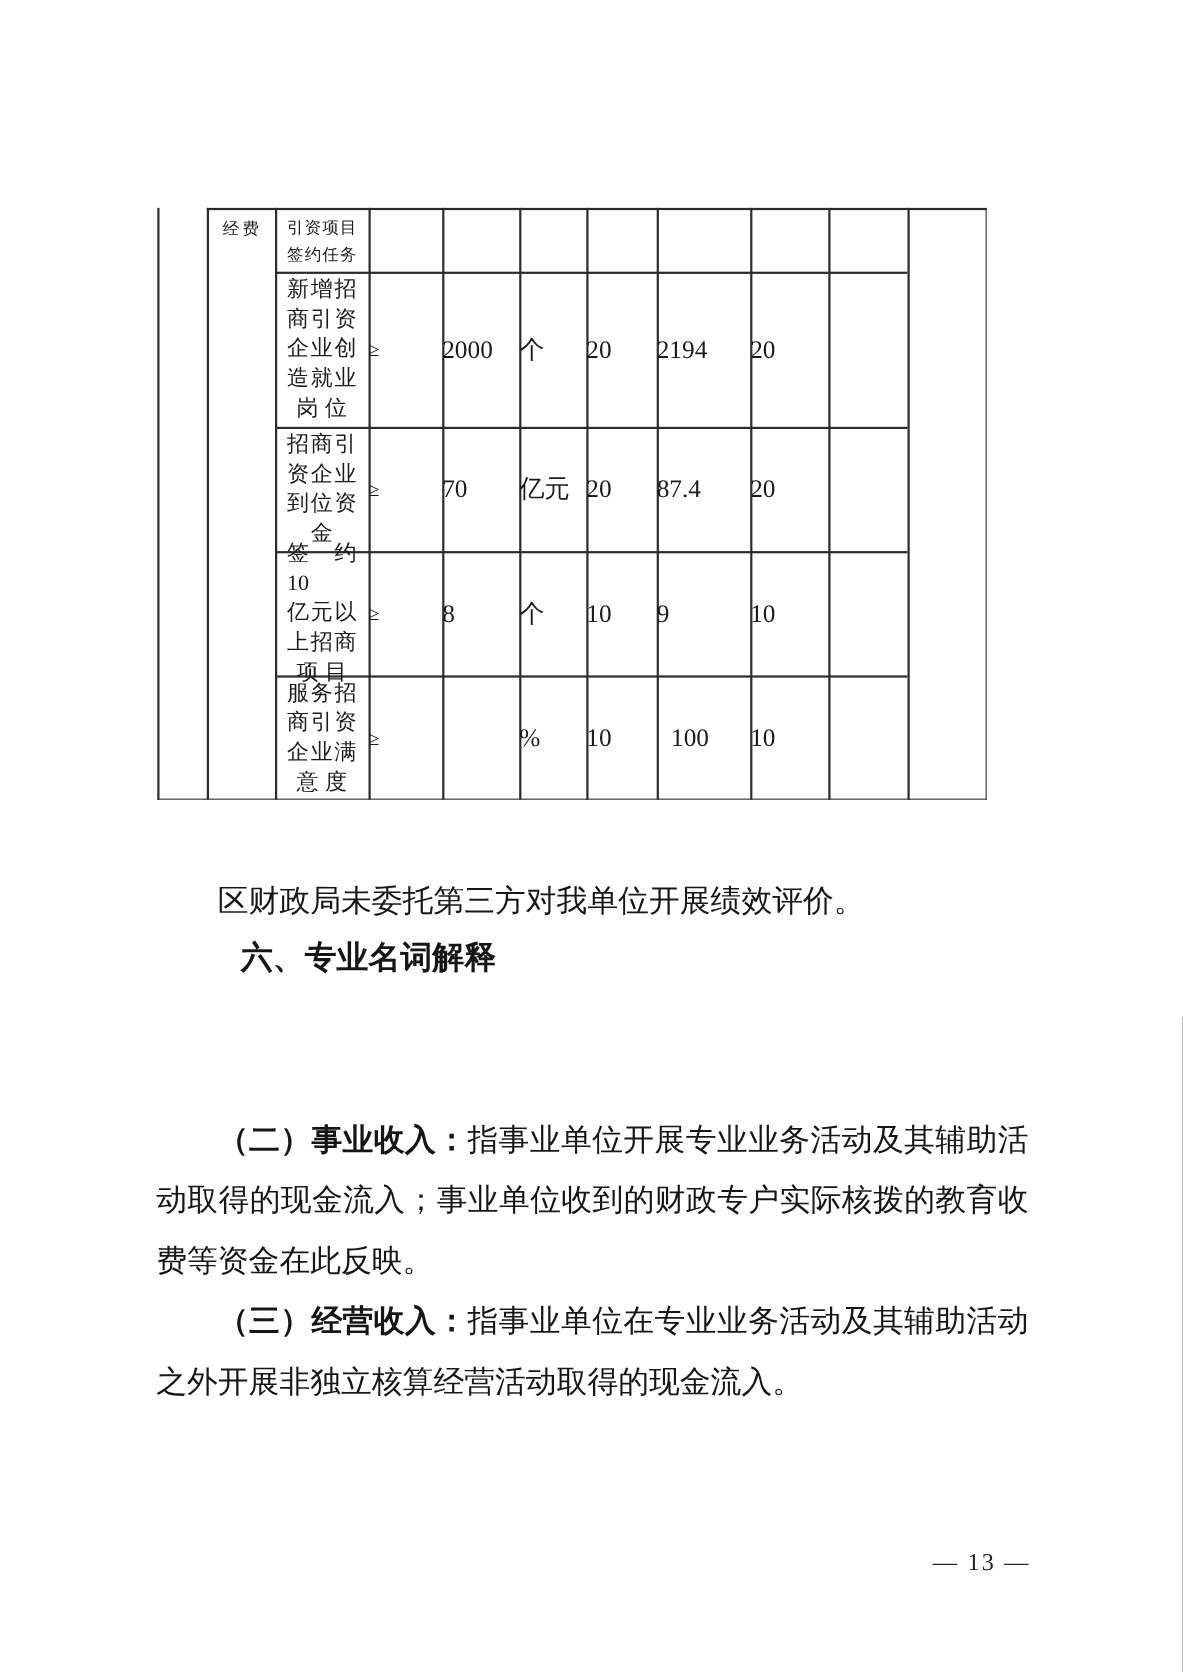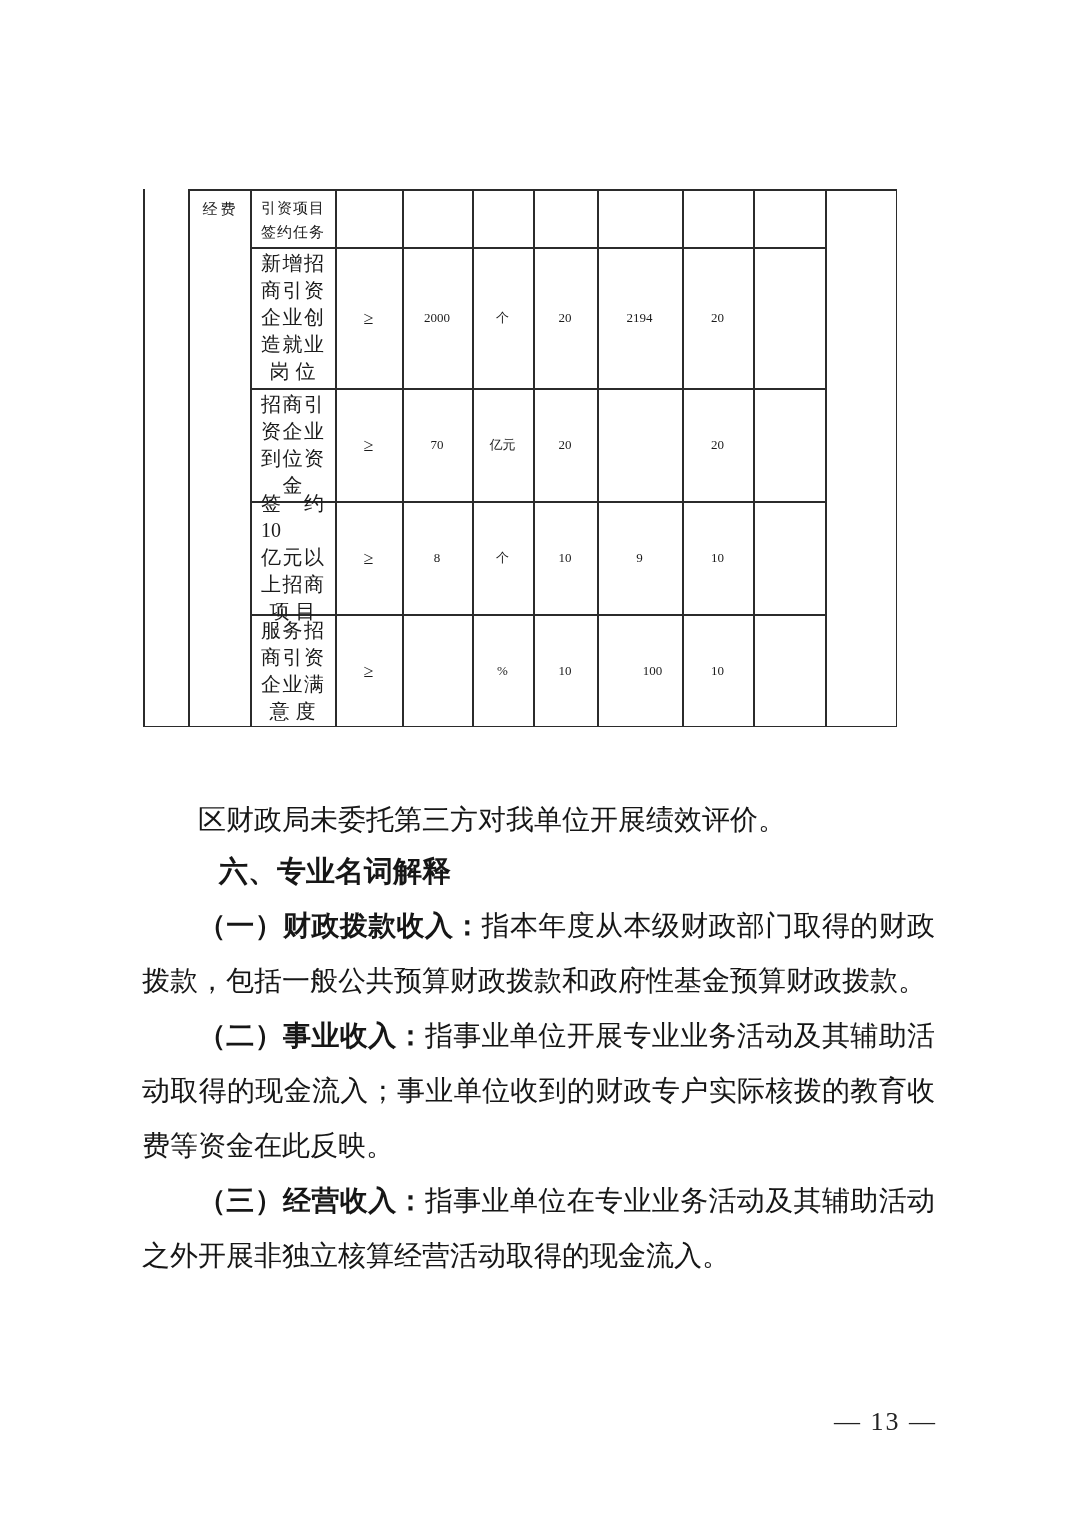--- a/index.html
+++ b/index.html
@@ -11,49 +11,49 @@
     overflow:hidden;
     font-family:"Liberation Serif","DejaVu Serif",serif;
     color:#1b1b1b;
   }
   
   .tbl{position:absolute;left:143px;top:189px;width:754px;height:538px;}
   .vline{position:absolute;width:1.5px;background:#2b2b2b;}
   .hline{position:absolute;height:1.5px;background:#2b2b2b;}
   .cell{
     position:absolute;display:flex;flex-direction:column;
-    align-items:center;justify-content:center;
+    align-items:flex-start;justify-content:center;
     box-sizing:border-box;
   }
   .cat-cell{
     position:absolute;display:block;text-align:center;
     font-size:15px;line-height:24px;letter-spacing:3px;text-indent:3px;
   }
   .ind-sm{justify-content:flex-start;padding-top:7px;font-size:15px;line-height:24px;}
   .ind{font-size:20px;line-height:27px;}
   .ind-line{width:100%;padding:0 11px;box-sizing:border-box;
     text-align:justify;text-align-last:justify;}
   .ind-line.last{text-align:center;text-align-last:center;letter-spacing:6px;text-indent:6px;padding:0;}
-  .val{font-size:13px;line-height:22px;}
+  .val{font-size:23px;line-height:22px;}
   .op{font-size:18px;}
   
   .para{
     position:absolute;left:142px;width:793px;
     font-size:28px;line-height:55px;
     text-align:justify;color:#161616;
   }
   .h-eval{font-weight:700;text-indent:58px;}
   .p-eval{text-indent:56px;}
   .h-terms{font-family:"Liberation Sans","DejaVu Sans",sans-serif;font-weight:700;
     text-indent:77px;font-size:29px;}
   .term{text-indent:56px;}
   .tlabel{font-weight:700;font-family:"Liberation Sans","DejaVu Sans",sans-serif;}
   .pagenum{
     position:absolute;top:1407px;right:138px;
-    font-size:26px;letter-spacing:2px;color:#222;
+    font-size:22px;letter-spacing:2px;color:#222;
   }
 </style>
 </head>
 <body>
 
 <div class="page">
 
   <div class="tbl">
 
     <div class="vline" style="left:0;top:0;height:538px;"></div>
@@ -100,20 +100,21 @@
     <div class="cell ind" style="left:107px;top:199px;width:85px;height:113px;">
       <div class="ind-line">招商引</div>
       <div class="ind-line">资企业</div>
       <div class="ind-line">到位资</div>
       <div class="ind-line last">金</div>
     </div>
     <div class="cell val op" style="left:192px;top:199px;width:67px;height:113px;">≥</div>
     <div class="cell val" style="left:259px;top:199px;width:70px;height:113px;">70</div>
     <div class="cell val" style="left:329px;top:199px;width:61px;height:113px;">亿元</div>
     <div class="cell val" style="left:390px;top:199px;width:64px;height:113px;">20</div>
+    <div class="cell val" style="left:454px;top:199px;width:85px;height:113px;">87.4</div>
     <div class="cell val" style="left:539px;top:199px;width:71px;height:113px;">20</div>
 
     <div class="cell ind" style="left:107px;top:312px;width:85px;height:113px;">
       <div class="ind-line">签约 10</div>
       <div class="ind-line">亿元以</div>
       <div class="ind-line">上招商</div>
       <div class="ind-line last">项目</div>
     </div>
     <div class="cell val op" style="left:192px;top:312px;width:67px;height:113px;">≥</div>
     <div class="cell val" style="left:259px;top:312px;width:70px;height:113px;">8</div>
@@ -133,21 +134,20 @@
     <div class="cell val" style="left:390px;top:425px;width:64px;height:113px;">10</div>
     <div class="cell val" style="left:454px;top:425px;width:85px;height:113px;margin-left:13px;">100</div>
     <div class="cell val" style="left:539px;top:425px;width:71px;height:113px;">10</div>
   </div>
 
 
   <div class="para p-eval" style="top:792px;">区财政局未委托第三方对我单位开展绩效评价。</div>
 
   <div class="para h-terms" style="top:844px;">六、专业名词解释</div>
 
-  <div class="para term" style="top:898px;"><span class="tlabel">（一）财政拨款收入：</span><span>指本年度从本级财政部门取得的财政拨款，包括一般公共预算财政拨款和政府性基金预算财政拨款。</span></div>
 
   <div class="para term" style="top:1173px;"><span class="tlabel">（三）经营收入：</span><span>指事业单位在专业业务活动及其辅助活动之外开展非独立核算经营活动取得的现金流入。</span></div>
 
   <div class="para term" style="top:1008px;"><span class="tlabel">（二）事业收入：</span><span>指事业单位开展专业业务活动及其辅助活动取得的现金流入；事业单位收到的财政专户实际核拨的教育收费等资金在此反映。</span></div>
 
   <div class="pagenum">— 13 —</div>
 
 </div>
 
 </body></html>

